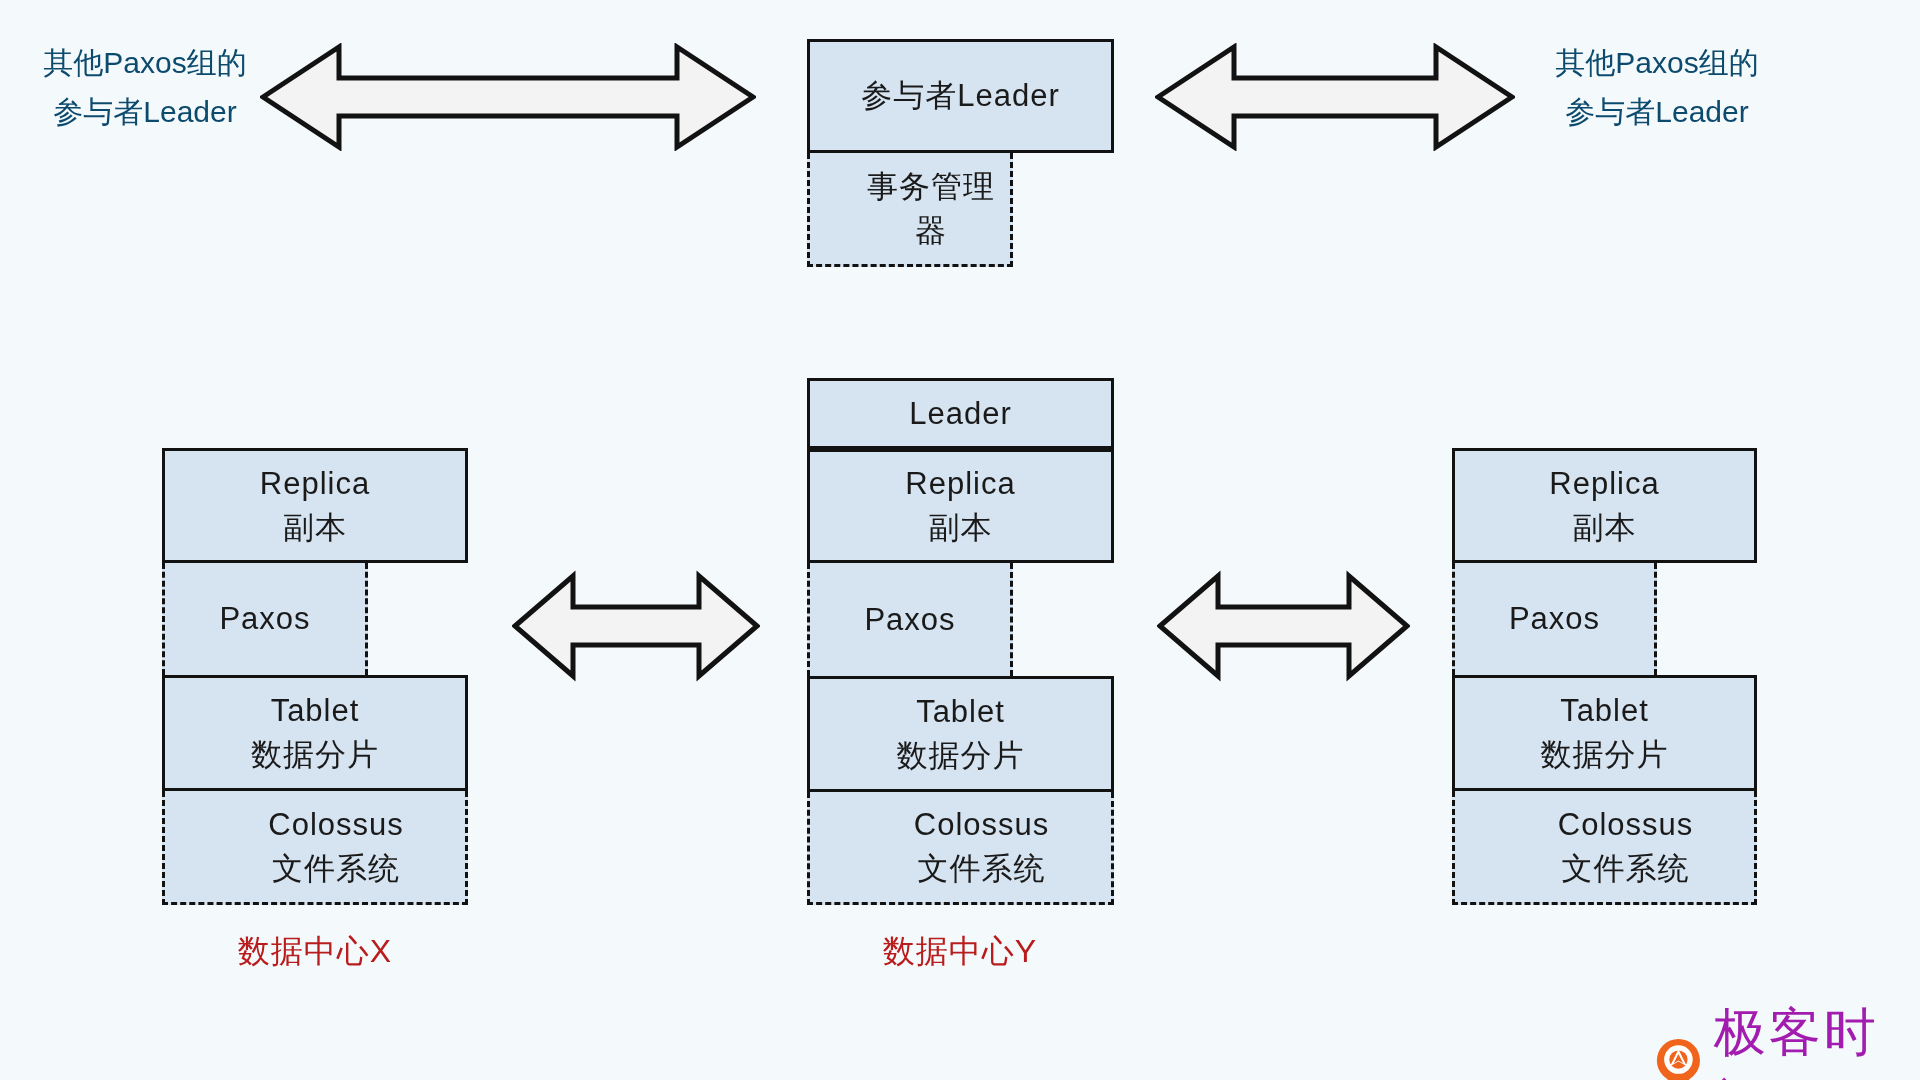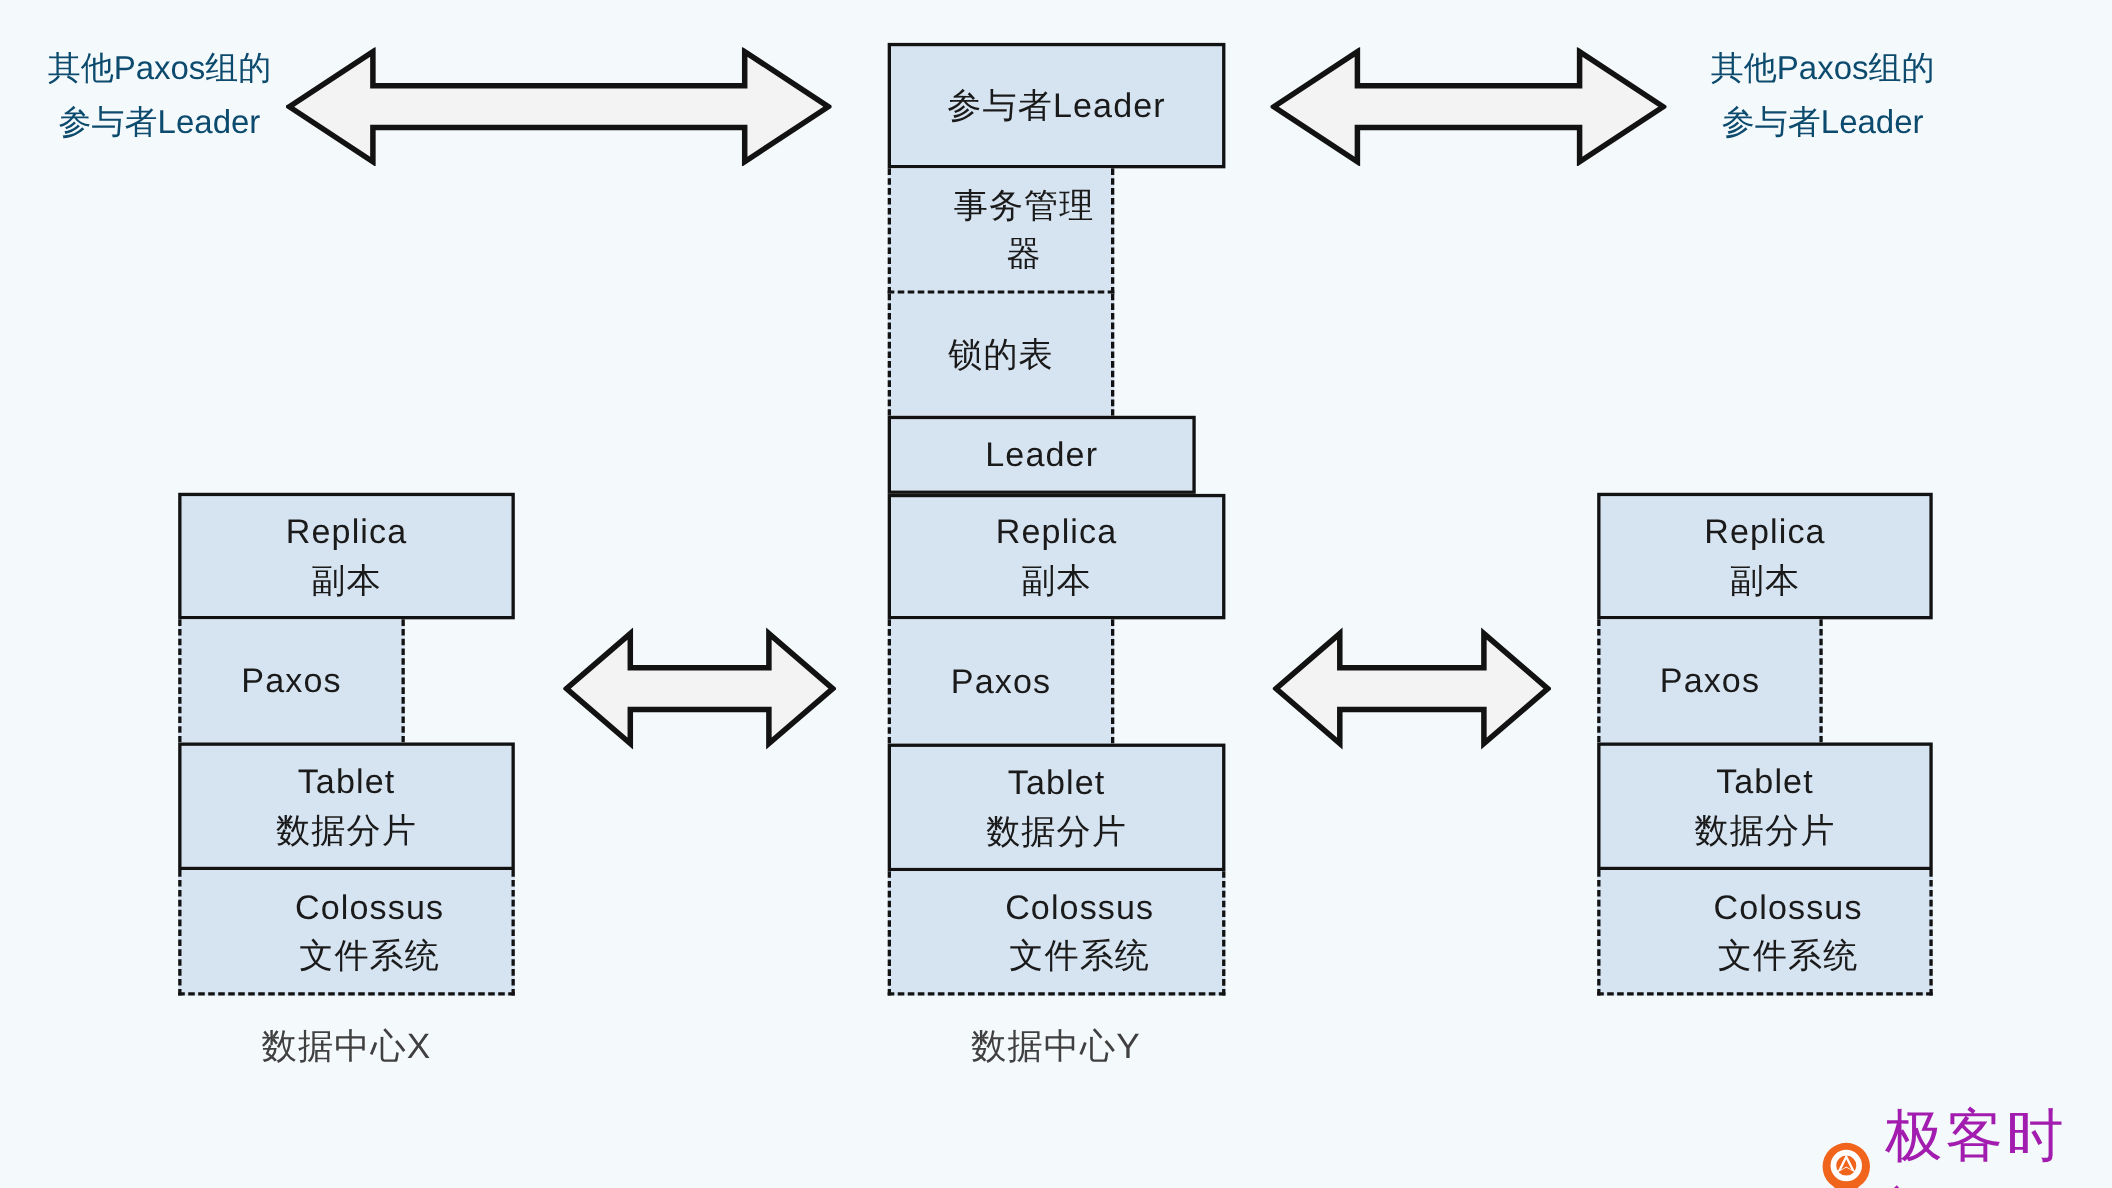--- a/index.html
+++ b/index.html
@@ -34,21 +34,21 @@
     position:absolute;
     font-size:30px;
     line-height:49px;
     text-align:center;
     color:#0c4a6e;
   }
   .dc-label{
     position:absolute;
     font-size:32px;
     text-align:center;
-    color:#404040;
+    color:#b91c1c;
     letter-spacing:1px;
   }
   .arrow{position:absolute;}
   .arrow polygon{
     fill:#f3f3f3;
     stroke:#121212;
     stroke-width:5;
     stroke-linejoin:miter;
   }
   #logo{
@@ -97,25 +97,22 @@
   </svg>
 
   <div class="box solid" style="left:807px;top:39px;width:307px;height:114px;">
     <span>参与者Leader</span>
   </div>
 
   <div class="box dash-lrb" style="left:807px;top:153px;width:206px;height:114px;">
     <span>事务管理器</span>
   </div>
 
-  <div class="box dash-lr" style="left:807px;top:267px;width:206px;height:111px;">
-    <span>锁的表</span>
-  </div>
 
-  <div class="box solid" style="left:807px;top:378px;width:280px;height:71px;">
+  <div class="box solid" style="left:807px;top:378px;width:307px;height:71px;">
     <span>Leader</span>
   </div>
 
   <div class="box solid" style="left:807px;top:449px;width:307px;height:114px;">
     <span>Replica</span>
     <span>副本</span>
   </div>
 
   <div class="box dash-lr" style="left:807px;top:563px;width:206px;height:113px;">
     <span>Paxos</span>

